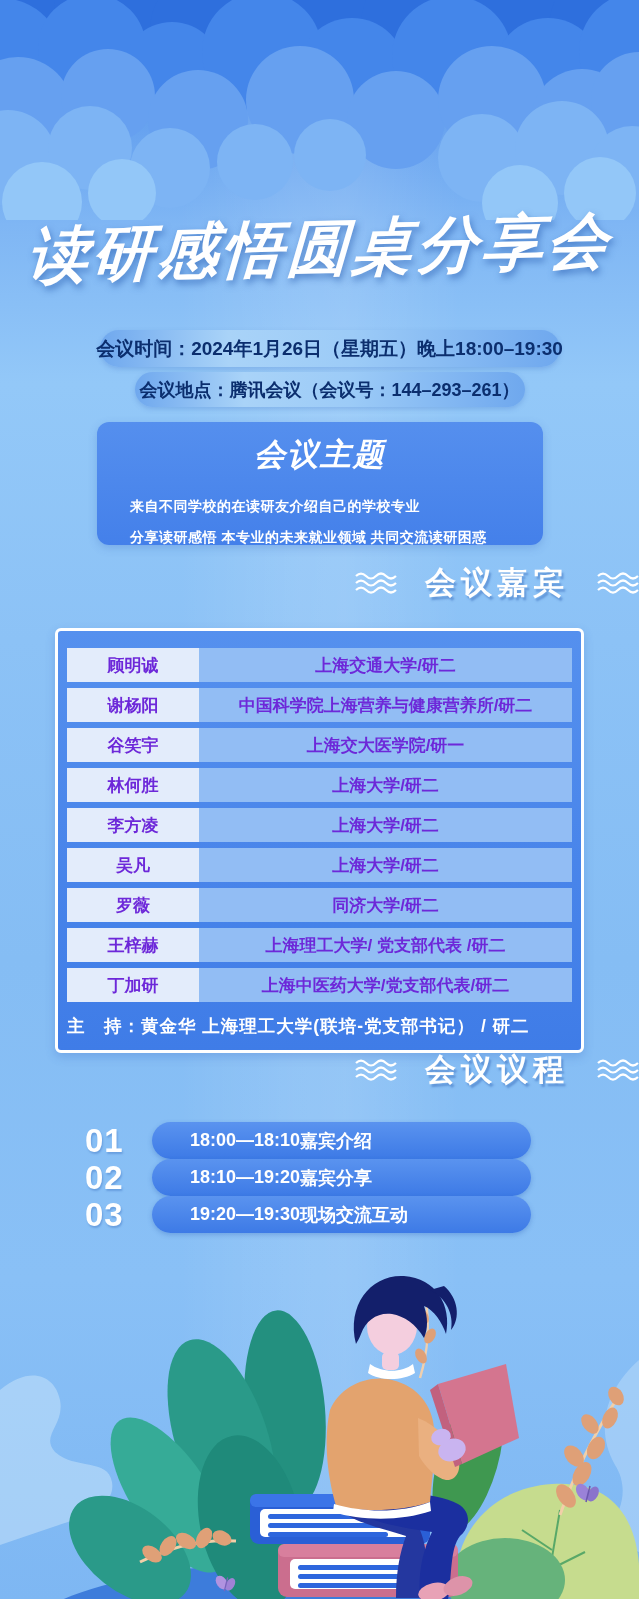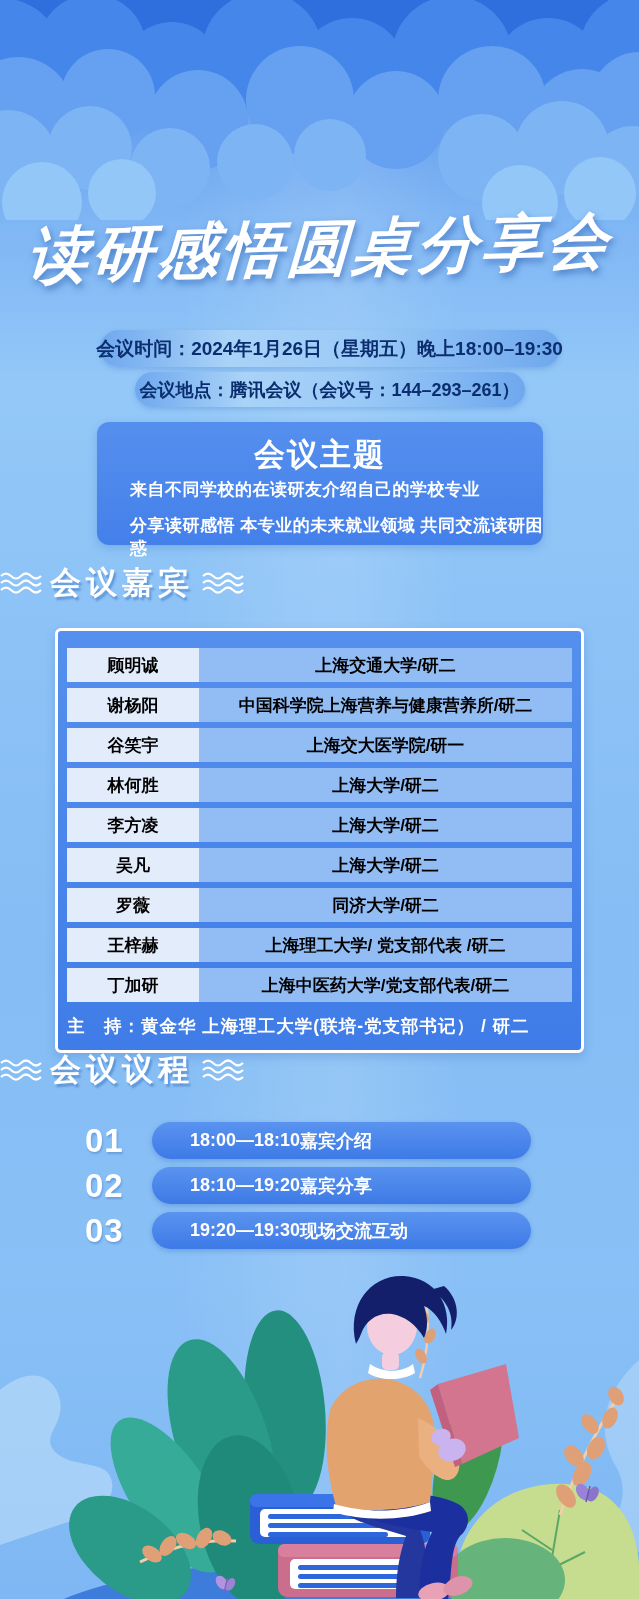--- a/index.html
+++ b/index.html
@@ -28,47 +28,47 @@
     margin-left:10px;
   }
   .banner.time{top:330px;width:460px;height:37px;font-size:19px;}
   .banner.loc{top:372px;width:390px;height:35px;font-size:18px;}
   .theme-box{
     position:absolute;top:422px;left:97px;width:446px;height:123px;z-index:2;
     border-radius:12px;background:linear-gradient(180deg,#558fee,#4480ea);
     box-shadow:0 3px 8px rgba(50,100,190,.25);color:#fff;box-sizing:border-box;
     padding:10px 0 0 33px;
   }
-  .theme-box .heading{font-size:31px;font-weight:bold;text-align:center;letter-spacing:2px;margin:2px 33px 2px 0;}
-  .theme-box .line{font-size:17px;font-weight:bold;margin-bottom:13px;letter-spacing:.5px;}
+  .theme-box .heading{font-size:31px;font-weight:bold;text-align:center;letter-spacing:2px;margin:2px 33px 22px 0;font-style:italic;}
+  .theme-box .line{font-size:14px;font-weight:bold;margin-bottom:13px;letter-spacing:.5px;}
   .section-header{
     position:absolute;left:0;width:100%;z-index:2;
-    display:flex;align-items:center;justify-content:flex-start;gap:8px;
+    display:flex;align-items:center;justify-content:flex-end;gap:28px;
   }
   .section-header .txt{
     color:#fff;font-size:31px;font-weight:900;letter-spacing:5px;
     text-shadow:2px 3px 2px rgba(58,110,190,.5);
   }
   .section-header.guests-h{top:562px;}
   .section-header.agenda-h{top:1049px;}
   .guest-table{
     position:absolute;top:628px;left:55px;width:529px;z-index:2;box-sizing:border-box;
     border:3px solid #fff;border-radius:6px;
     background:linear-gradient(180deg,#5590ee,#3f7ce7);
     padding:17px 9px 0 9px;box-shadow:0 4px 10px rgba(50,100,190,.25);
   }
-  .g-row{display:flex;height:34px;margin-bottom:6px;font-size:17px;font-weight:bold;color:#000000;}
+  .g-row{display:flex;height:34px;margin-bottom:6px;font-size:17px;font-weight:bold;color:#6d28d9;}
   .g-name{width:132px;background:#e3ecfb;display:flex;align-items:center;justify-content:center;}
   .g-info{flex:1;background:#92bdf4;display:flex;align-items:center;justify-content:center;white-space:nowrap;}
   .host-line{
     color:#fff;font-size:17.5px;font-weight:bold;text-align:left;
     padding:6px 0 12px 0;letter-spacing:1px;
   }
   .agenda-list{position:absolute;top:1122px;left:0;width:639px;z-index:2;}
-  .agenda-item{display:flex;align-items:center;height:37px;margin-bottom:8px;padding-left:85px;}
+  .agenda-item{display:flex;align-items:center;height:37px;margin-bottom:0;padding-left:85px;}
   .agenda-num{
     width:50px;color:#fff;font-size:33px;font-weight:800;letter-spacing:1px;
     text-shadow:1px 2px 2px rgba(58,110,190,.4);
   }
   .agenda-pill{
     margin-left:17px;width:379px;height:37px;border-radius:19px;box-sizing:border-box;
     background:linear-gradient(180deg,#5a93ef,#3d7ae6);
     box-shadow:0 2px 5px rgba(40,90,180,.3);
     display:flex;align-items:center;color:#fff;font-weight:bold;font-size:18px;
     padding-left:38px;white-space:nowrap;

